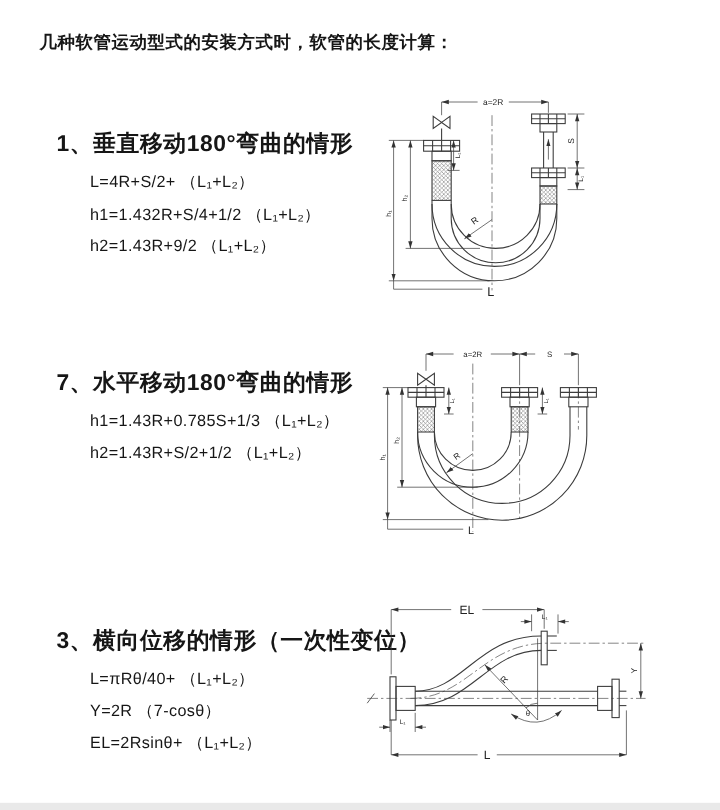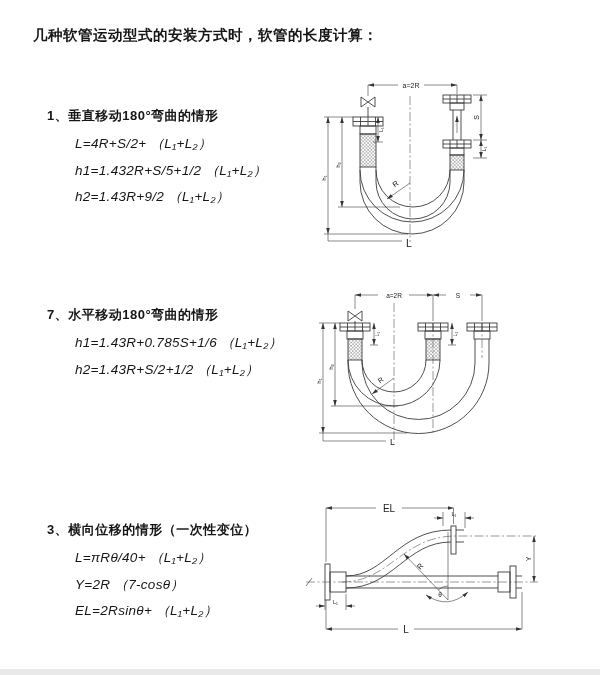--- a/index.html
+++ b/index.html
@@ -1,21 +1,21 @@
 <!DOCTYPE html>
 <html><head>
 <meta charset="utf-8">
 <style>
   html,body{margin:0;padding:0;background:#fff;}
   .page{position:relative;width:600px;height:675px;background:#ffffff;overflow:hidden;
         font-family:"Liberation Sans",sans-serif;color:#161616;padding-left:30px;}
   .title{position:absolute;left:33px;top:26px;font-size:14.5px;font-weight:bold;letter-spacing:.5px;}
   .section{position:absolute;left:47px;}
-  .sec-heading{font-size:13px;font-weight:bold;letter-spacing:.5px;margin:0 0 11px 0;}
-  .formula{font-size:13.5px;letter-spacing:.3px;line-height:15px;margin:0 0 11.5px 0;padding-left:28px;white-space:nowrap;font-style:italic;}
+  .sec-heading{font-size:19px;font-weight:bold;letter-spacing:.5px;margin:0 0 11px 0;}
+  .formula{font-size:13.5px;letter-spacing:.3px;line-height:15px;margin:0 0 11.5px 0;padding-left:28px;white-space:nowrap;}
   .diag{position:absolute;}
   svg{display:block;overflow:visible;}
   svg text{fill:#222;font-family:"Liberation Sans",sans-serif;}
   .scan-edge{position:absolute;left:0;bottom:0;width:600px;height:6px;background:#e9e9e9;}
 </style>
 </head>
 <body>
 
 <div class="page">
 
@@ -31,21 +31,21 @@
       </marker>
       <pattern id="hx" width="3.4" height="3.4" patternUnits="userSpaceOnUse">
         <path d="M0,3.4 L3.4,0 M0,0 L3.4,3.4" stroke="#777" stroke-width="0.45"></path>
       </pattern>
     </defs>
   </svg>
 
   <div class="section" style="top:107px">
     <div class="sec-heading">1、垂直移动180°弯曲的情形</div>
     <div class="formula">L=4R+S/2+ （L₁+L₂）</div>
-    <div class="formula">h1=1.432R+S/5+1/2 （L₁+L₂）</div>
+    <div class="formula">h1=1.432R+S/4+1/2 （L₁+L₂）</div>
     <div class="formula">h2=1.43R+9/2 （L₁+L₂）</div>
   </div>
 
   <svg class="diag" style="left:312px;top:70px" width="240" height="192" viewBox="0 0 240 192">
     <g stroke="#3c3c3c" stroke-width="0.9" fill="none">
 
       <path d="M56,32 L49,27 L49,37 Z M56,32 L63,27 L63,37 Z"></path>
       <line x1="56" y1="37" x2="56" y2="47"></line>
 
       <g>
@@ -120,21 +120,21 @@
     <text x="173.5" y="79" font-size="5.5" text-anchor="middle" transform="rotate(-90 173.5 79)">L₁</text>
     <text x="71" y="59.5" font-size="5.5" text-anchor="middle" transform="rotate(-90 71 59.5)">L₁</text>
     <text x="13.5" y="108" font-size="6" text-anchor="middle" transform="rotate(-90 13.5 108)">h₁</text>
     <text x="27.5" y="95" font-size="6" text-anchor="middle" transform="rotate(-90 27.5 95)">h₂</text>
     <text x="85" y="116" font-size="7.5" text-anchor="middle" transform="rotate(-35 85 116)">R</text>
     <text x="94" y="177" font-size="10.5">L</text>
   </svg>
 
   <div class="section" style="top:306px">
     <div class="sec-heading">7、水平移动180°弯曲的情形</div>
-    <div class="formula">h1=1.43R+0.785S+1/6 （L₁+L₂）</div>
+    <div class="formula">h1=1.43R+0.785S+1/3 （L₁+L₂）</div>
     <div class="formula">h2=1.43R+S/2+1/2 （L₁+L₂）</div>
   </div>
 
   <svg class="diag" style="left:312px;top:283px" width="250" height="175" viewBox="0 0 250 175">
 
     <g stroke="#555" stroke-width="0.6" stroke-dasharray="9 2.5 2 2.5">
       <line x1="82" y1="20" x2="82" y2="160"></line>
       <line x1="121" y1="40" x2="121" y2="150"></line>
       <line x1="170" y1="40" x2="170" y2="75"></line>
     </g>

